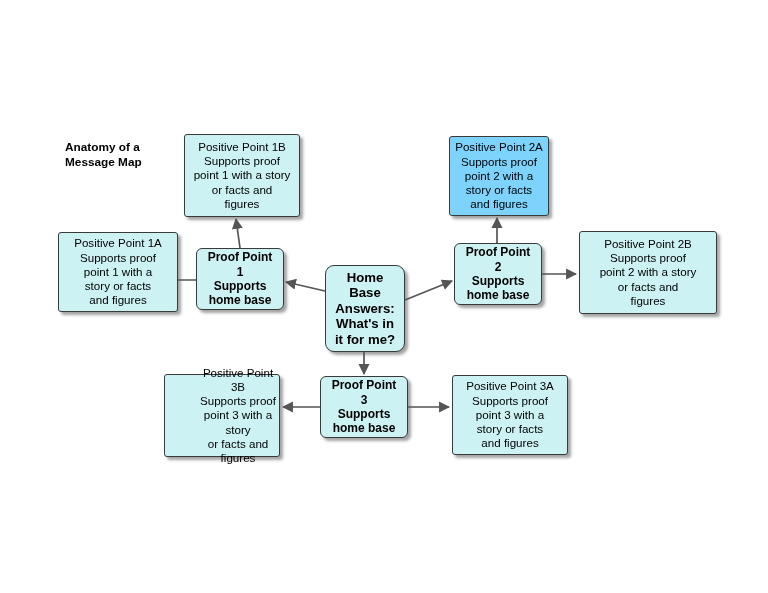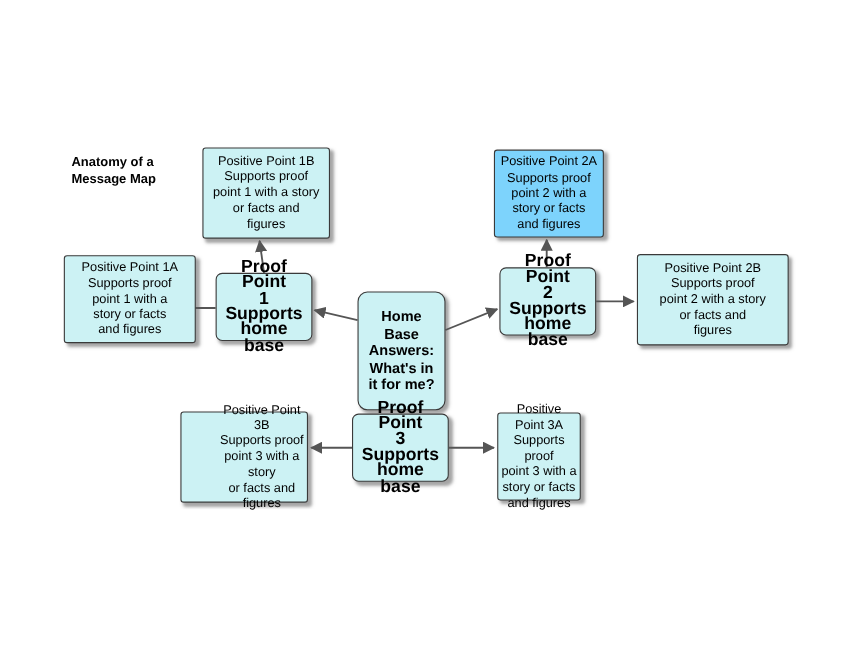--- a/index.html
+++ b/index.html
@@ -46,21 +46,21 @@
     padding: 0 2px;
   }
   .positive {
     border-radius: 3px;
     font-size: 11.6px;
     line-height: 14.2px;
     font-weight: 400;
   }
   .proof {
     border-radius: 6px;
-    font-size: 16px;
+    font-size: 12px;
     line-height: 14.4px;
     font-weight: bold;
   }
   .home {
     border-radius: 9px;
     font-size: 13.2px;
     line-height: 15.6px;
     font-weight: bold;
   }
   .caption {
@@ -104,21 +104,21 @@
         <polyline points="408,407 449,407" marker-end="url(#arrow)" stroke="#555555"></polyline>
         <polyline points="320,407 283,407" marker-end="url(#arrow)" stroke="#555555"></polyline>
       </g>
   </svg>
 
   <div class="caption" style="left:65px; top:140px;">Anatomy of a
 Message Map</div>
 
 
   <div id="node-layer">
-      <div class="node home" style="left: 325px; top: 265px; width: 80px; height: 108px; background: rgb(204, 242, 244); border-color: rgb(58, 58, 58); color: rgb(0, 0, 0);">
+      <div class="node home" style="left: 325px; top: 265px; width: 80px; height: 87px; background: rgb(204, 242, 244); border-color: rgb(58, 58, 58); color: rgb(0, 0, 0);">
         <span class="node-text">Home
 Base
 Answers:
 What's in
 it for me?</span>
       </div>
       <div class="node proof" style="left: 196px; top: 248px; width: 88px; height: 62px; background: rgb(204, 242, 244); border-color: rgb(58, 58, 58); color: rgb(0, 0, 0);">
         <span class="node-text">Proof Point
 1
 Supports
@@ -157,21 +157,21 @@
 story or facts
 and figures</span>
       </div>
       <div class="node positive" style="left: 579px; top: 231px; width: 138px; height: 83px; background: rgb(204, 242, 244); border-color: rgb(58, 58, 58); color: rgb(0, 0, 0);">
         <span class="node-text">Positive Point 2B
 Supports proof
 point 2 with a story
 or facts and
 figures</span>
       </div>
-      <div class="node positive" style="left: 452px; top: 375px; width: 76px; height: 80px; background: rgb(204, 242, 244); border-color: rgb(58, 58, 58); color: rgb(0, 0, 0);">
+      <div class="node positive" style="left: 452px; top: 375px; width: 116px; height: 80px; background: rgb(204, 242, 244); border-color: rgb(58, 58, 58); color: rgb(0, 0, 0);">
         <span class="node-text">Positive Point 3A
 Supports proof
 point 3 with a
 story or facts
 and figures</span>
       </div>
       <div class="node positive" style="left: 164px; top: 374px; width: 116px; height: 83px; background: rgb(204, 242, 244); border-color: rgb(58, 58, 58); color: rgb(0, 0, 0); padding-left: 32px;">
         <span class="node-text">Positive Point 3B
 Supports proof
 point 3 with a story

